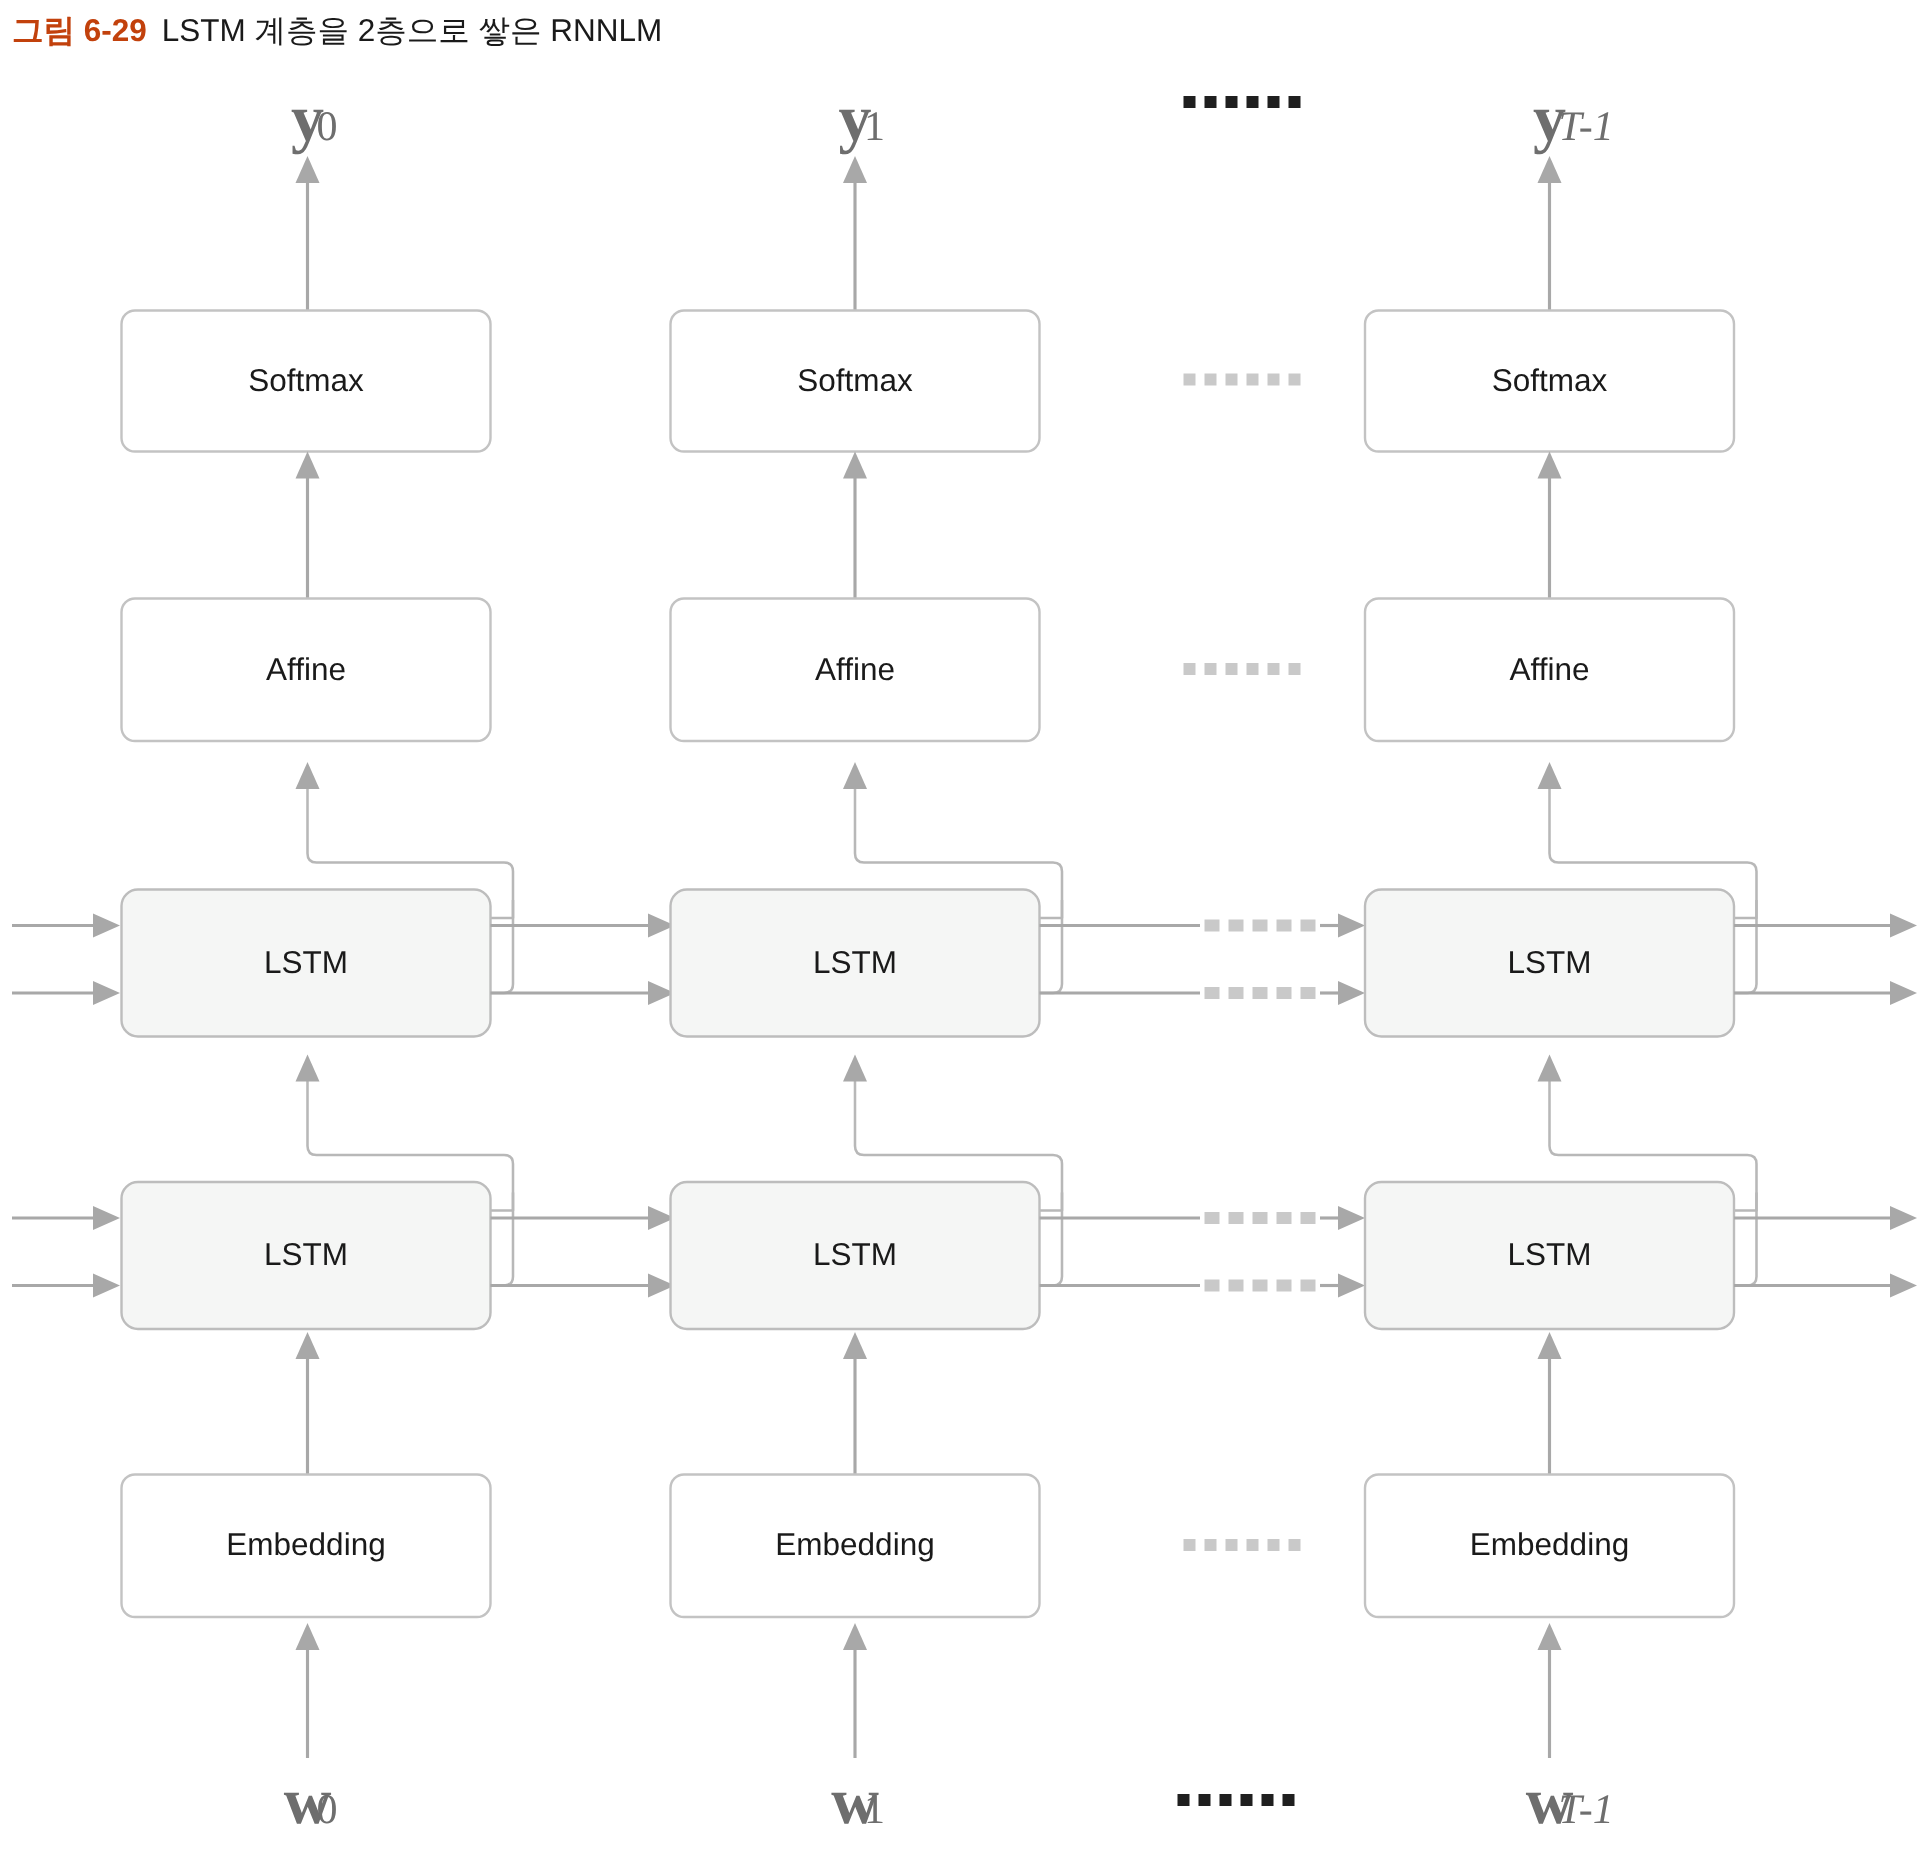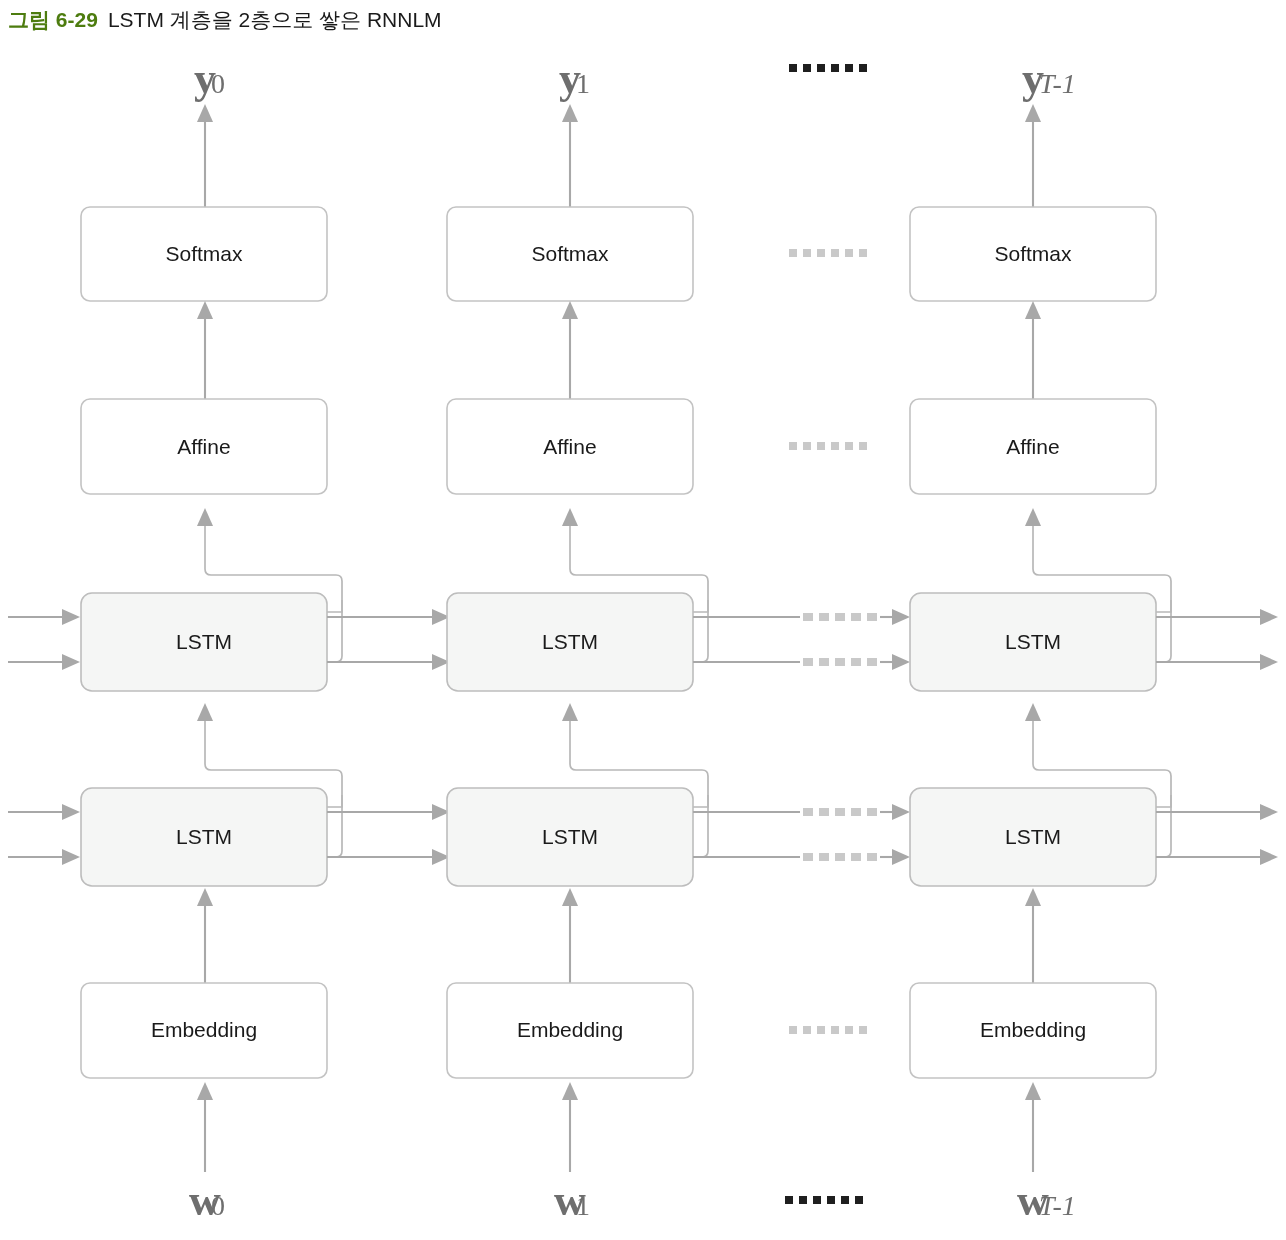--- a/index.html
+++ b/index.html
@@ -24,21 +24,21 @@
     position: absolute;
     left: 8px;
     top: 6px;
     font-family: "Liberation Sans", sans-serif;
     font-size: 21px;
     color: #1a1a1a;
     white-space: nowrap;
   }
   .caption .cap-num {
     font-weight: bold;
-    color: #4d7c0f;
+    color: #c2410c;
   }
   .caption .cap-text {
     font-weight: normal;
     color: #1a1a1a;
     margin-left: 10px;
   }
   svg.diagram {
     position: absolute;
     left: 0; top: 0;
     width: 1286px;

